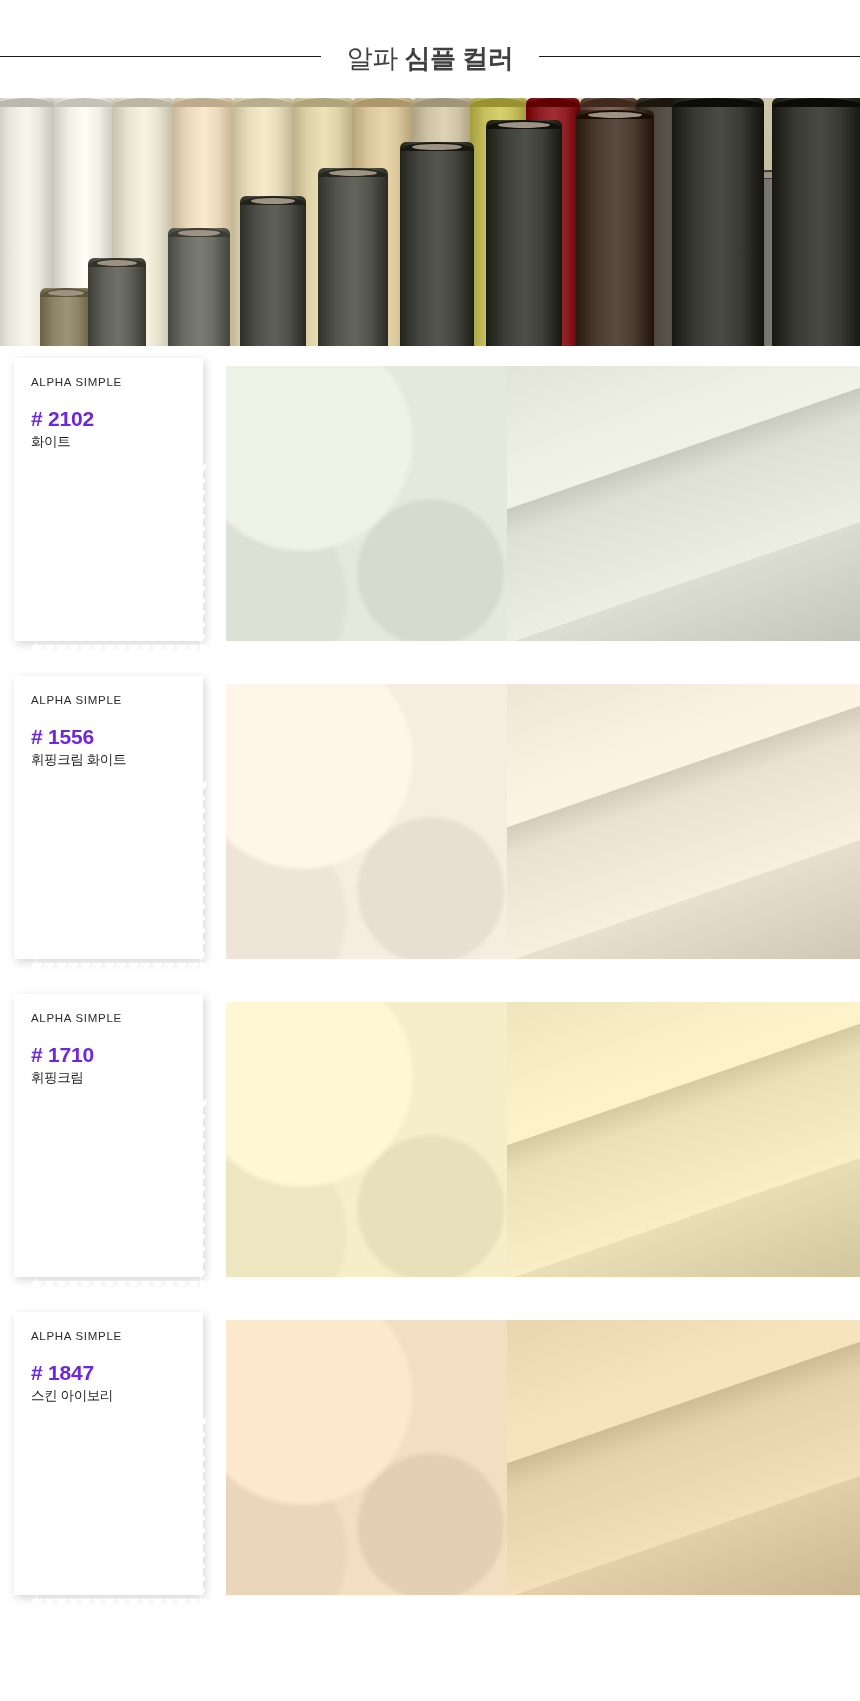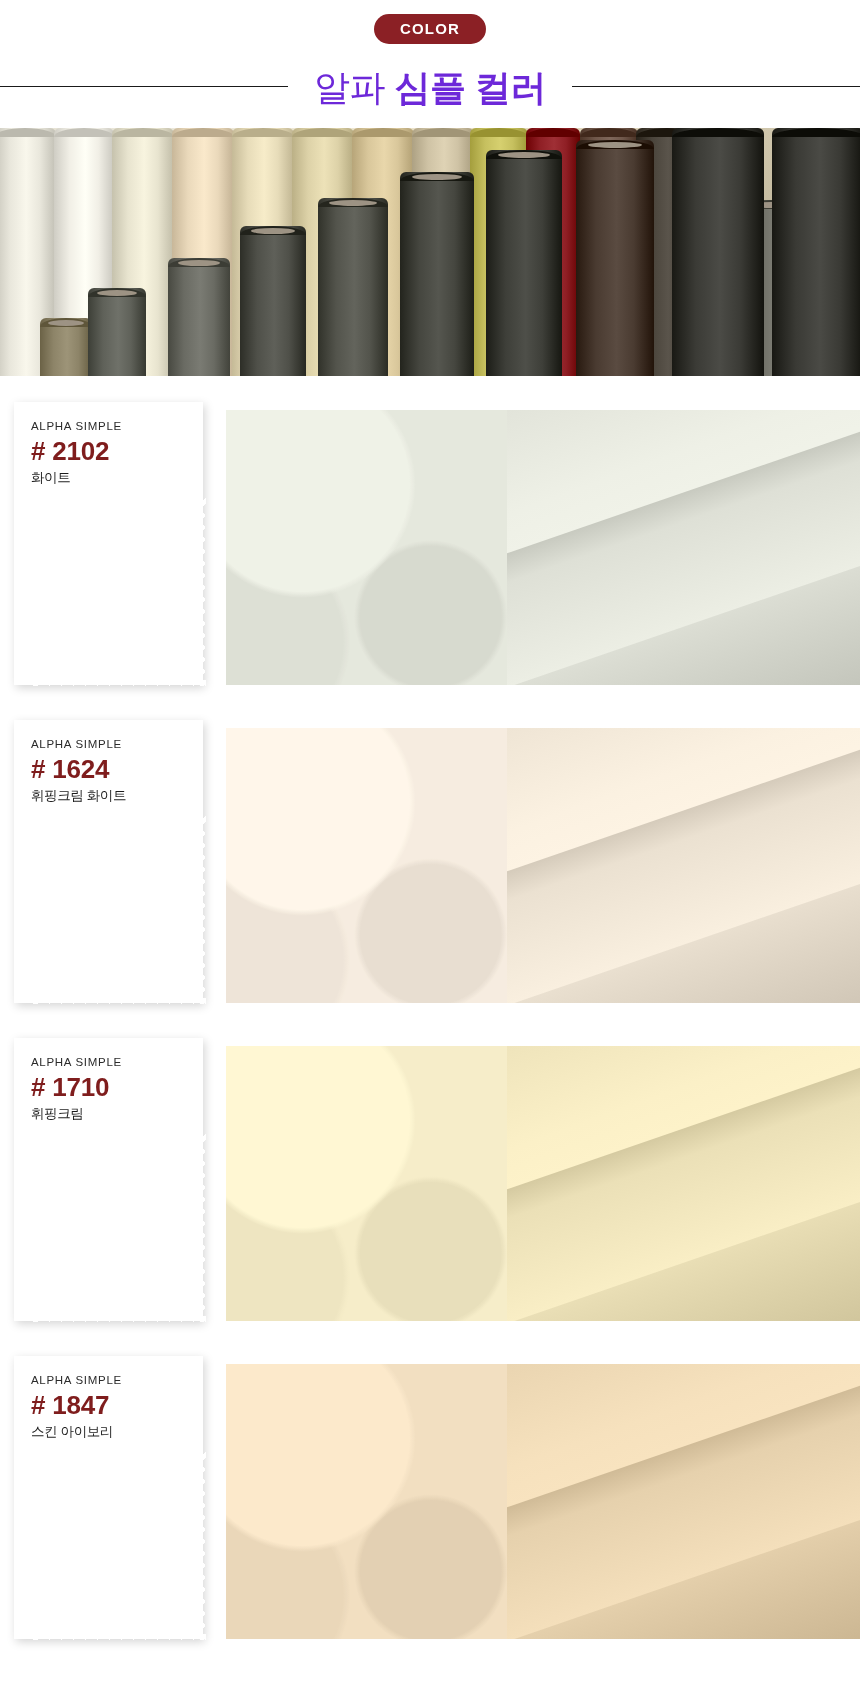--- a/index.html
+++ b/index.html
@@ -44,24 +44,24 @@
     height:56px;
   }
   .rule{
     flex:1 1 auto;
     height:1px;
     background:#1a1a1a;
   }
   .title{
     flex:0 0 auto;
     padding:0 26px;
-    font-size:36px;
+    font-size:26px;
     line-height:1;
     white-space:nowrap;
-    color:#6d28d9;
+    color:#404040;
     letter-spacing:-0.5px;
     transform:translateY(2px);
   }
   .title .t-light{ font-weight:400; }
   .title .t-bold{ font-weight:bold; }
 
   
   .hero{
     width:860px;
     height:248px;
@@ -102,21 +102,21 @@
     background:#9d9384;
   }
   .hero .fadeL{
     position:absolute; left:0; top:0; bottom:0; width:26px;
     background:linear-gradient(90deg,#ffffff 0%, rgba(255,255,255,0) 100%);
   }
 
   
   .list{
     width:748px;
-    padding:26px 0 0;
+    padding:12px 0 0;
   }
   .row{
     position:relative;
     width:860px;
     height:290px;
     margin-bottom:28px;
   }
   .card{
     position:absolute;
     left:14px; top:0;
@@ -126,24 +126,24 @@
     box-shadow:2px 3px 9px rgba(0,0,0,.17);
     padding:18px 17px 0;
   }
   .card .brand{
     font-size:11.5px;
     letter-spacing:.7px;
     color:#2b2b2b;
     font-weight:400;
   }
   .card .code{
-    font-size:26px;
+    font-size:21px;
     font-weight:bold;
-    color:#7f1d1d;
-    margin-top:5px;
+    color:#6d28d9;
+    margin-top:19px;
     letter-spacing:-0.2px;
     line-height:1.15;
   }
   .card .kname{
     font-size:13.5px;
     color:#1c1c1c;
     margin-top:2px;
     letter-spacing:-0.4px;
     line-height:1.3;
   }
@@ -206,23 +206,20 @@
     width:150%;
     height:46%;
     transform:rotate(-19deg);
     transform-origin:left bottom;
   }
 </style>
 </head>
 <body>
 
 <div class="header">
-  <div class="badge-row">
-    <span class="badge">COLOR</span>
-  </div>
   <div class="title-row">
     <span class="rule"></span>
     <h1 class="title">
       <span class="t-light">알파</span>
       <span class="t-bold">심플 컬러</span>
     </h1>
     <span class="rule"></span>
   </div>
 </div>
 
@@ -363,21 +360,21 @@
         </div>
         <div class="photo-roll">
           <div class="roll-shade" style="background: linear-gradient(160deg, rgb(226, 228, 218) 0%, rgb(238, 240, 230) 26%, rgb(242, 244, 234) 46%, rgb(218, 220, 210) 72%, rgb(196, 198, 188) 100%);"></div>
           <div class="roll-edge" style="background: linear-gradient(rgb(200, 202, 192) 0%, rgb(222, 224, 214) 22%, rgb(236, 238, 228) 100%);"></div>
         </div>
       </div>
     </div>
     <div class="row">
       <div class="card">
         <div class="brand">ALPHA SIMPLE</div>
-        <div class="code"># 1624</div>
+        <div class="code"># 1556</div>
         <div class="kname">휘핑크림 화이트</div>
         <div class="swatch-wrap">
           <div class="fill" style="background: radial-gradient(circle at 30% 30%, rgb(255, 247, 235) 0px, rgb(255, 247, 235) 34%, transparent 36%) 0% 0% / 8px 8px, radial-gradient(circle at 70% 72%, rgb(231, 220, 208) 0px, rgb(231, 220, 208) 22%, transparent 24%) 0% 0% / 12px 12px, radial-gradient(circle at 12% 80%, rgb(238, 227, 215) 0px, rgb(238, 227, 215) 26%, transparent 28%) 0% 0% / 17px 17px, linear-gradient(rgb(247, 236, 224), rgb(247, 236, 224)) 0% 0% / 100% 100%;"></div>
           <div class="zig top" style="background: repeating-conic-gradient(from -45deg at 50% 0px, rgb(255, 255, 255) 0deg, rgb(255, 255, 255) 25%, transparent 0deg, transparent 50%) 0% 0% / 12px 12px;"></div>
           <div class="zig bot" style="background: repeating-conic-gradient(from -45deg at 50% 0px, rgb(255, 255, 255) 0deg, rgb(255, 255, 255) 25%, transparent 0deg, transparent 50%) 0% 0% / 12px 12px; transform: scaleY(-1);"></div>
           <div class="zigv lf" style="background: repeating-conic-gradient(from 45deg at 0px 50%, rgb(255, 255, 255) 0deg, rgb(255, 255, 255) 25%, transparent 0deg, transparent 50%) 0% 0% / 12px 12px;"></div>
           <div class="zigv rt" style="background: repeating-conic-gradient(from 45deg at 0px 50%, rgb(255, 255, 255) 0deg, rgb(255, 255, 255) 25%, transparent 0deg, transparent 50%) 0% 0% / 12px 12px; transform: scaleX(-1);"></div>
         </div>
       </div>
       <div class="photos">

